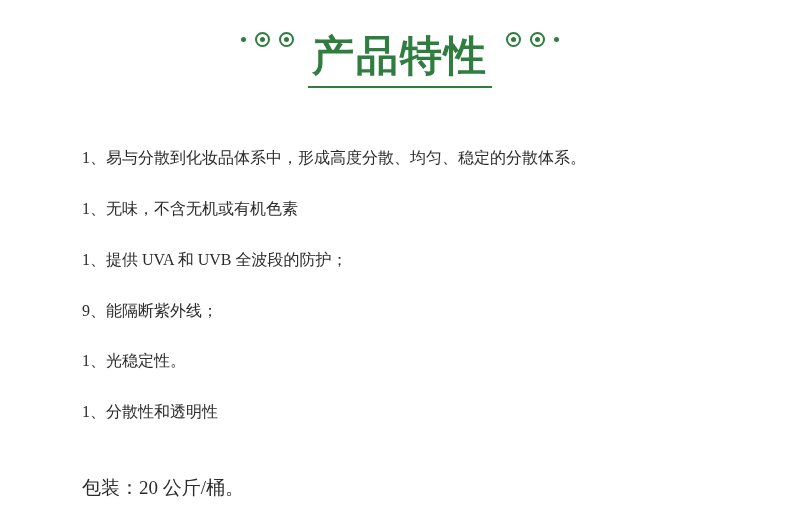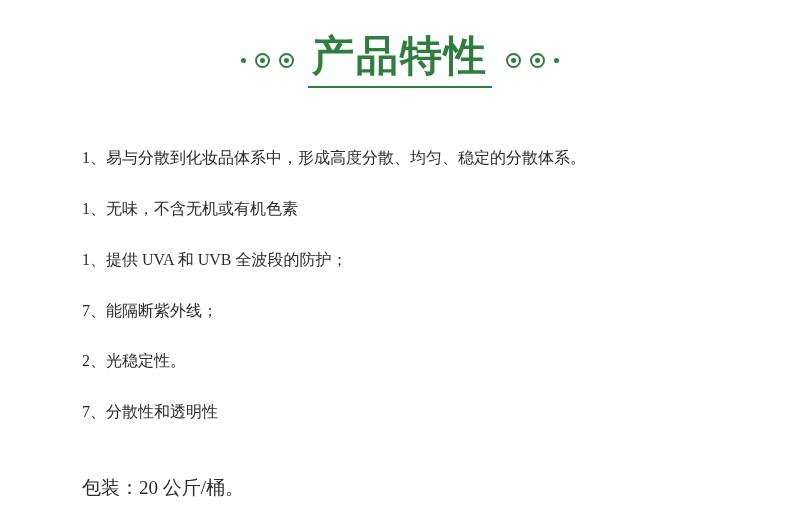--- a/index.html
+++ b/index.html
@@ -17,21 +17,21 @@
     position: relative;
     width: 800px;
     height: 528px;
     box-sizing: border-box;
   }
 
   
   .title-block {
     margin-top: 32px;
     display: flex;
-    align-items: center;
+    align-items: flex-start;
     justify-content: center;
     gap: 14px;
   }
   .deco {
     display: flex;
     align-items: center;
     gap: 9px;
   }
   .deco .dot-sm {
     width: 5px;
@@ -112,20 +112,20 @@
       <span class="ring"></span>
       <span class="dot-sm"></span>
     </span>
 
   </div>
 
   <div class="content">
     <div class="feature-line">1、易与分散到化妆品体系中，形成高度分散、均匀、稳定的分散体系。</div>
     <div class="feature-line">1、无味，不含无机或有机色素</div>
     <div class="feature-line">1、提供 UVA 和 UVB 全波段的防护；</div>
-    <div class="feature-line">7、能隔断紫外线；</div>
-    <div class="feature-line">2、光稳定性。</div>
-    <div class="feature-line">7、分散性和透明性</div>
+    <div class="feature-line">9、能隔断紫外线；</div>
+    <div class="feature-line">1、光稳定性。</div>
+    <div class="feature-line">1、分散性和透明性</div>
 
     <div class="packaging">包装：20 公斤/桶。</div>
   </div>
 
 </div>
 
 </body></html>

